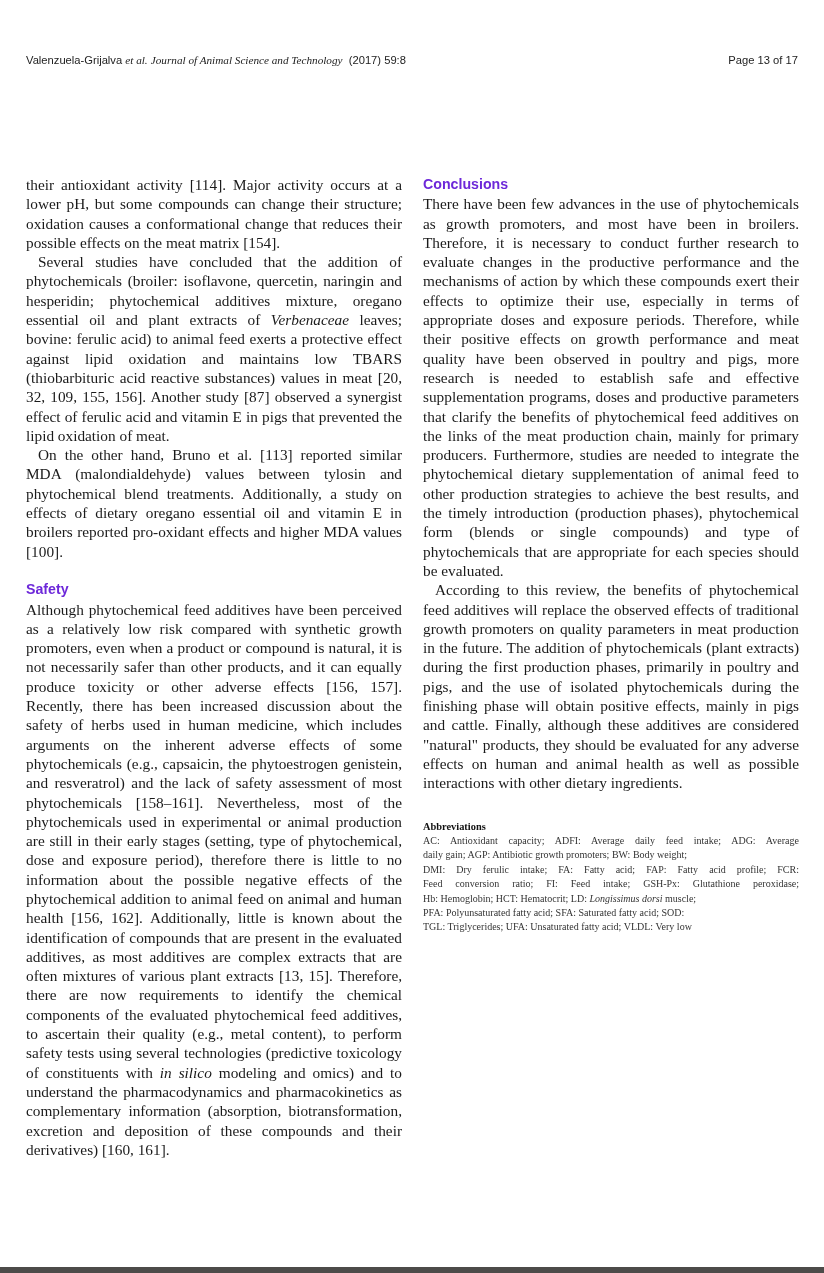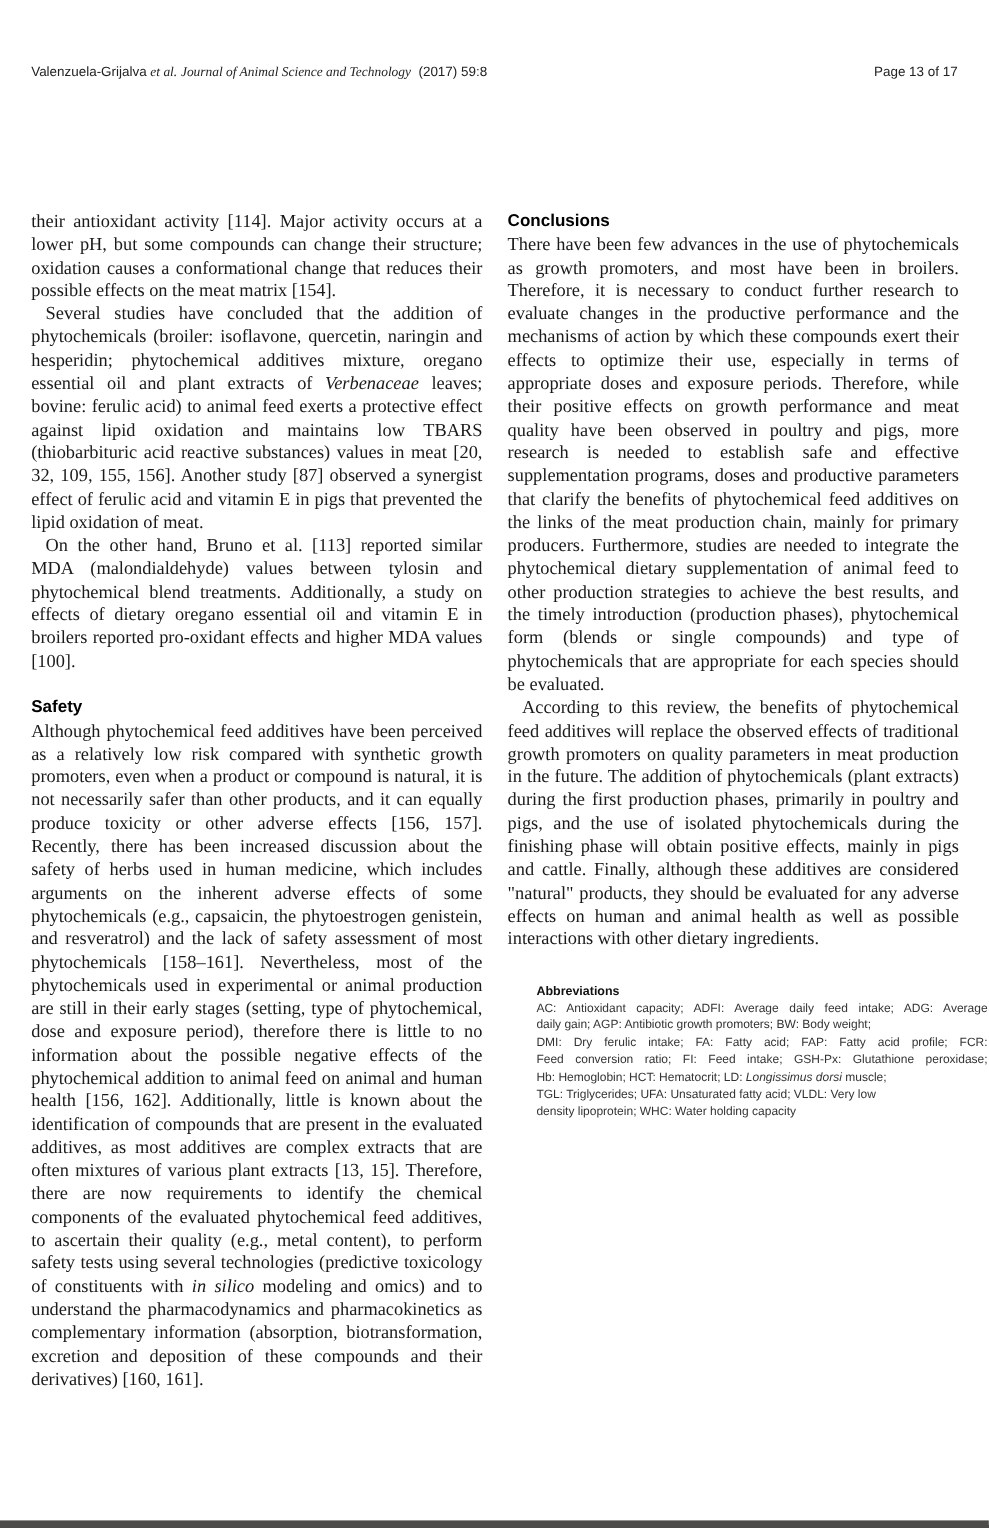--- a/index.html
+++ b/index.html
@@ -17,26 +17,26 @@
     position: absolute; top: 139px; width: 376px;
     font-family: "Liberation Serif", serif; font-size: 15.3px; line-height: 19.3px;
     text-align: justify; color: #1a1a1a; margin-top: 36px;
   }
   .col.left { left: 26px; }
   .col.right { left: 423px; }
   .col p { margin: 0; text-indent: 12px; }
   .col p.first { text-indent: 0; }
   .sec-head {
     font-family: "Liberation Sans", sans-serif; font-weight: bold; font-size: 14.2px;
-    line-height: 19.3px; margin: 0; color: #000000;
+    line-height: 19.3px; margin: 0; color: #6d28d9;
   }
   .gap { height: 19.3px; }
   .abbrev {
-    position: absolute; left: 447px; top: 820px; width: 376px;
-    font-family: Liberation Sans, sans-serif;
+    position: absolute; left: 423px; top: 820px; width: 376px;
+    font-family: Liberation Serif, serif;
   }
   .abbrev h3 {
     margin: 0; font-size: 10.4px; font-weight: bold; line-height: 14px; color: #111;
   }
   .abbrev .body {
     font-size: 10px; line-height: 14.4px; color: #333; text-align: left;
   }
   .abbrev .body .line { display: block; white-space: nowrap; text-align: justify; text-align-last: justify; }
   .abbrev .body .line.last { text-align-last: left; }
   .it { font-style: italic; }
@@ -73,18 +73,18 @@
 </div>
 
 <div class="abbrev">
   <h3>Abbreviations</h3>
   <div class="body">
     <span class="line">AC: Antioxidant capacity; ADFI: Average daily feed intake; ADG: Average</span>
     <span class="line last">daily gain; AGP: Antibiotic growth promoters; BW: Body weight;</span>
     <span class="line">DMI: Dry ferulic intake; FA: Fatty acid; FAP: Fatty acid profile; FCR:</span>
     <span class="line">Feed conversion ratio; FI: Feed intake; GSH-Px: Glutathione peroxidase;</span>
     <span class="line last"><span>Hb: Hemoglobin; HCT: Hematocrit; LD: </span><span class="it">Longissimus dorsi</span><span> muscle;</span></span>
+    <span class="line last">PFA: Polyunsaturated fatty acid; SFA: Saturated fatty acid; SOD:</span>
     <span class="line last">TGL: Triglycerides; UFA: Unsaturated fatty acid; VLDL: Very low</span>
-    <span class="line last">density lipoprotein; WHC: Water holding capacity</span>
   </div>
 </div>
 
 <div class="bottom-bar"></div>
 
 </body></html>

